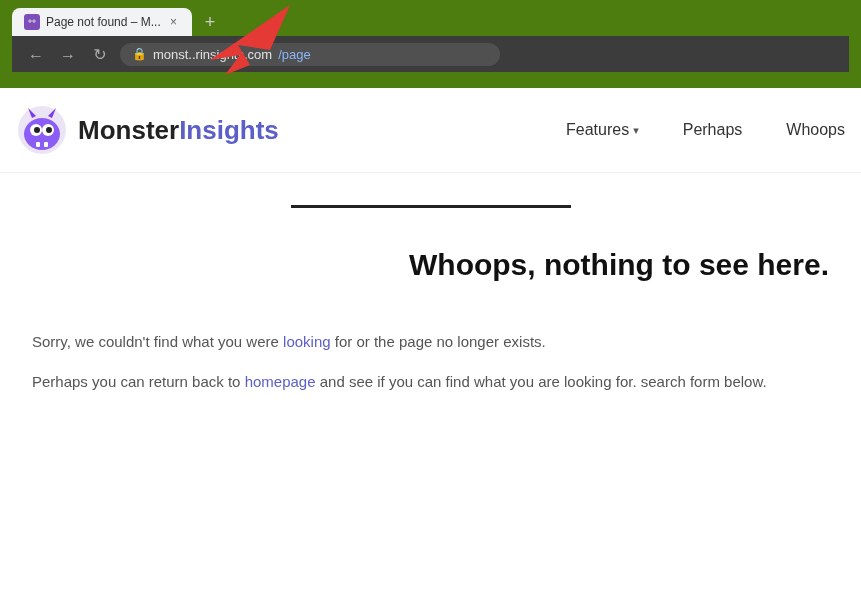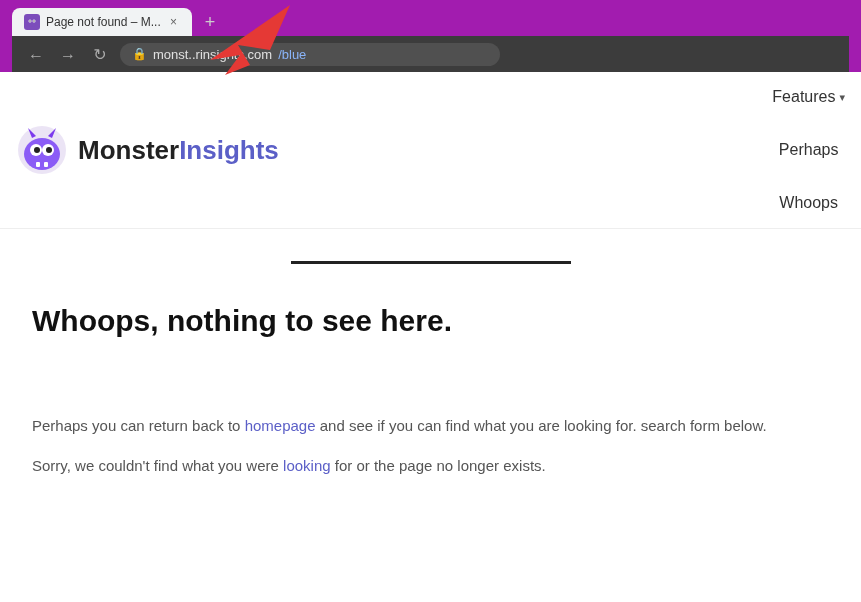--- a/index.html
+++ b/index.html
@@ -1,21 +1,21 @@
 <!DOCTYPE html>
 <html><head>
   <meta charset="utf-8">
   <style>
     * { margin: 0; padding: 0; box-sizing: border-box; }
     body { font-family: -apple-system, BlinkMacSystemFont, 'Segoe UI', Arial, sans-serif; background: #fff; }
 
     
     .browser-chrome {
-      background: #a21caf;
-      padding: 8px 12px 0 12px;
+      background: #4d7c0f;
+      padding: 8px 12px 16px 12px;
       position: relative;
     }
     .tab-bar {
       display: flex;
       align-items: center;
       gap: 4px;
       margin-bottom: 0;
     }
     .tab {
       background: #f1f3f4;
@@ -145,22 +145,21 @@
     }
     .logo-monster {
       color: #222;
     }
     .logo-insights {
       color: #5b5fc7;
     }
     .nav-links {
       display: flex;
       align-items: center;
-      gap: 35px;
-      flex-direction: column;
+      gap: 44px;
     }
     .nav-link {
       font-size: 16px;
       color: #333;
       cursor: pointer;
       text-decoration: none;
       display: flex;
       align-items: center;
       gap: 4px;
     }
@@ -173,25 +172,25 @@
     .content-area {
       padding: 32px 32px 40px 32px;
     }
     .divider-line {
       width: 280px;
       height: 3px;
       background: #222;
       margin: 0 auto 40px auto;
     }
     .main-heading {
-      text-align: left;
+      text-align: right;
       font-size: 30px;
       font-weight: 800;
       color: #111;
-      margin-bottom: 76px;
+      margin-bottom: 48px;
     }
     .error-text {
       font-size: 15px;
       color: #555;
       line-height: 1.6;
       margin-bottom: 16px;
       max-width: 820px;
     }
     .error-text a, .error-link {
       color: #5b5fc7;
@@ -226,21 +225,21 @@
     <div class="tab-new">+</div>
   </div>
 
   <div class="address-bar-row">
     <div class="nav-btn">←</div>
     <div class="nav-btn">→</div>
     <div class="nav-btn">↻</div>
     <div class="address-box">
       <span class="lock-icon">🔒</span>
       <span class="url-text">monst..rinsights.com</span>
-        <span class="url-text url-path">/blue</span>
+        <span class="url-text url-path">/page</span>
     </div>
   </div>
 </div>
 
 <div class="website">
 
   <nav class="site-nav">
     <div class="logo-area">
 
       <svg class="logo-icon" viewBox="0 0 52 52" xmlns="http://www.w3.org/2000/svg">
@@ -273,22 +272,22 @@
       <a class="nav-link">Whoops</a>
     </div>
   </nav>
 
   <div class="content-area">
     <div class="divider-line"></div>
 
     <h1 class="main-heading">Whoops, nothing to see here.</h1>
 
     <p class="error-text">
+      <span>Sorry, we couldn't find what you were </span><a class="error-link">looking</a><span> for or the page no longer exists.</span>
+    </p>
+
+    <p class="error-text">
       <span>Perhaps you can return back to </span><a class="error-link">homepage</a><span> and see if you can find what you are looking for.</span>
       <span>search form below.</span>
     </p>
-
-    <p class="error-text">
-      <span>Sorry, we couldn't find what you were </span><a class="error-link">looking</a><span> for or the page no longer exists.</span>
-    </p>
   </div>
 
 </div>
 
 </body></html>

